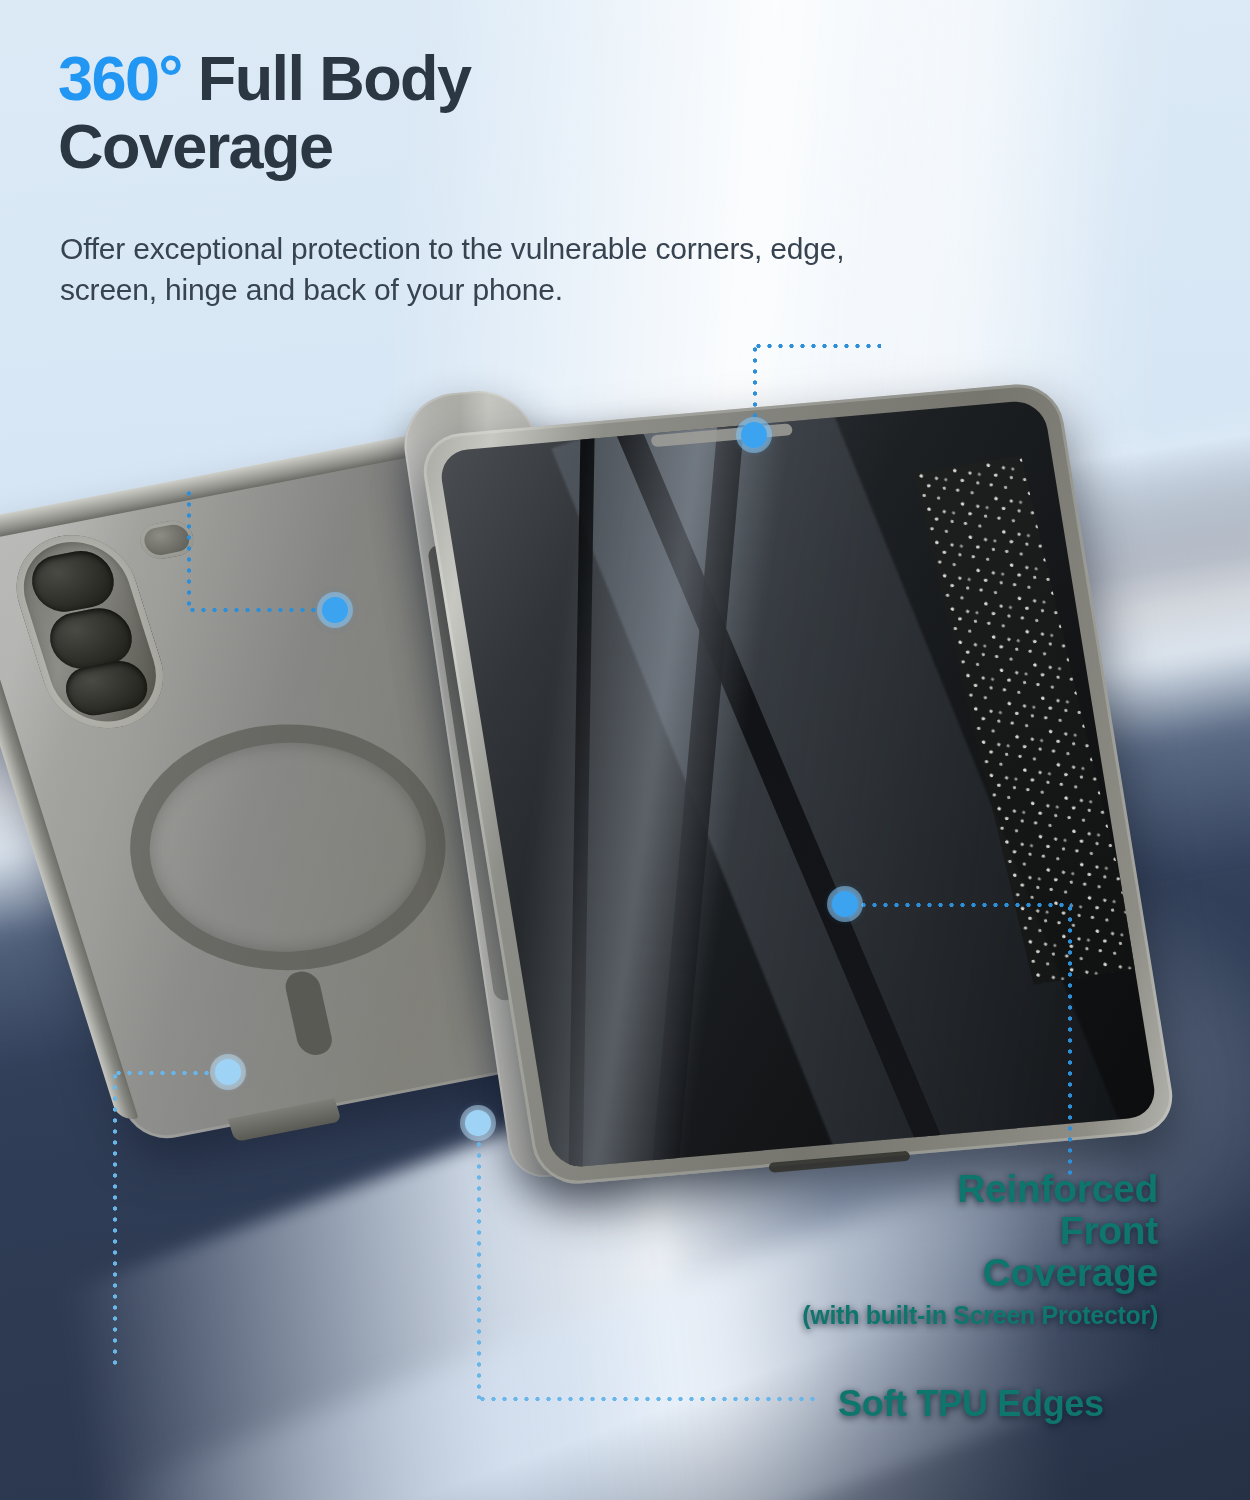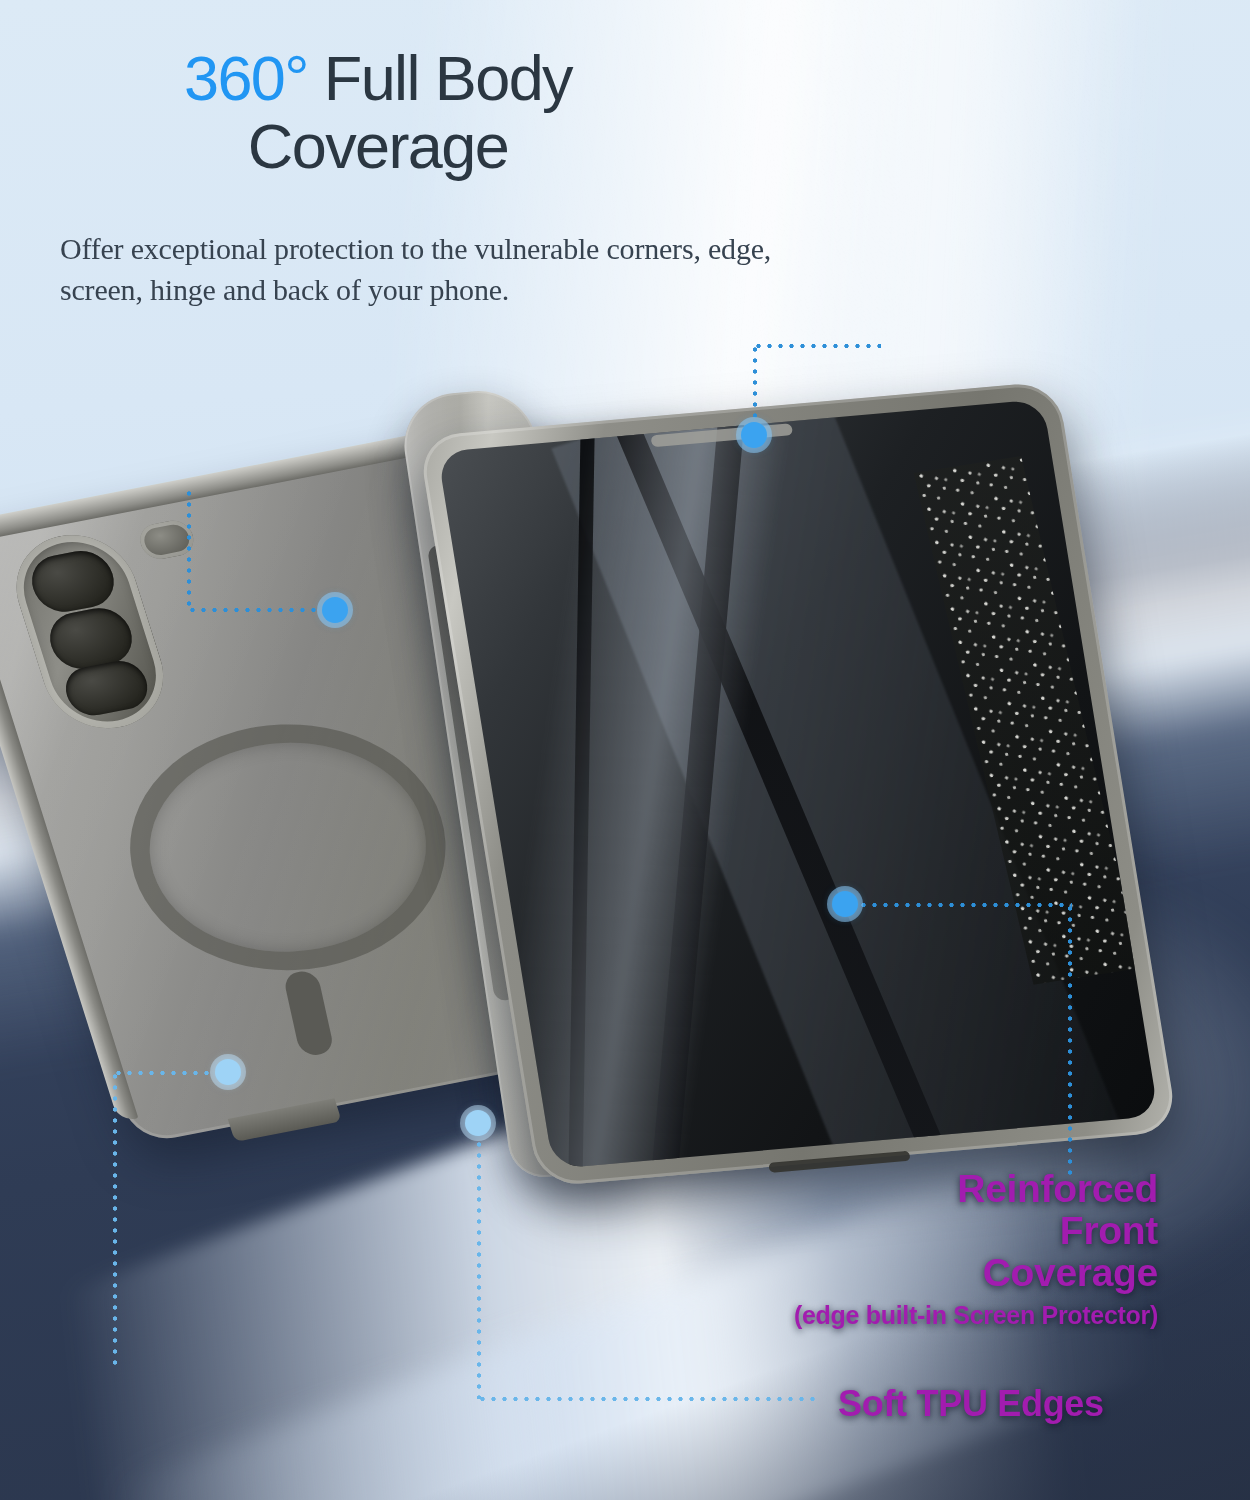--- a/index.html
+++ b/index.html
@@ -246,32 +246,32 @@
   .dot.pale{
     background:#9ed3f6;
     box-shadow:0 0 0 5px rgba(190,222,245,.5), 0 0 10px rgba(158,211,246,.6);
   }
 
   .callout{ position:absolute; }
   .callout .label{
     font-weight:bold; line-height:1.08; white-space:pre-line; letter-spacing:-.3px;
   }
   .dark-label{ color:#2c3844; text-shadow:0 1px 2px rgba(255,255,255,.45); }
-  .white-label{ color:#a21caf; text-shadow:0 2px 7px rgba(12,20,36,.75); }
+  .white-label{ color:#0f766e; text-shadow:0 2px 7px rgba(12,20,36,.75); }
 
   
   #headline{
     position:absolute; left:58px; top:44px; width:640px;
-    font-size:63px; font-weight:normal; line-height:1.08;
-    color:#2b3742; letter-spacing:-1.6px;text-align:center;
+    font-size:63px; font-weight:bold; line-height:1.08;
+    color:#2b3742; letter-spacing:-1.6px;
   }
   #headline .deg{ color:#2196f3; }
   #subcopy{
     position:absolute; left:60px; top:228px; width:790px;
-    font-size:30px; line-height:1.38; color:#374350; letter-spacing:-.2px;font-family:Liberation Serif, serif;
+    font-size:30px; line-height:1.38; color:#374350; letter-spacing:-.2px;
   }
 
   #lbl-camera{ left:58px; top:388px; font-size:37px; }
   #lbl-hinge{ left:899px; top:320px; font-size:38px; }
   #lbl-reinforced{ right:92px; top:1168px; font-size:39px; text-align:right; }
   #lbl-reinforced .sub{
     font-size:25px; font-weight:bold; margin-top:7px; letter-spacing:-.3px;
     white-space:nowrap;
   }
   #lbl-sturdy{ left:76px; top:1385px; font-size:40px; }
@@ -342,21 +342,21 @@
   <div class="dot" style="left:322px; top:597px;"></div>
 
   <div class="lead h" style="left:753px; top:344px; width:128px;"></div>
   <div class="lead v" style="left:753px; top:344px; height:88px;"></div>
   <div class="dot" style="left:741px; top:422px;"></div>
 
   <div class="callout" id="lbl-reinforced">
     <div class="label white-label">Reinforced
 Front
 Coverage</div>
-    <div class="sub white-label">(edge built-in Screen Protector)</div>
+    <div class="sub white-label">(with built-in Screen Protector)</div>
   </div>
   <div class="lead h" style="left:858px; top:903px; width:214px;"></div>
   <div class="lead v" style="left:1068px; top:903px; height:272px;"></div>
   <div class="dot" style="left:832px; top:891px;"></div>
 
   <div class="lead light h" style="left:113px; top:1071px; width:120px;"></div>
   <div class="lead light v" style="left:113px; top:1071px; height:298px;"></div>
   <div class="dot pale" style="left:215px; top:1059px;"></div>
 
   <div class="callout" id="lbl-tpu">

